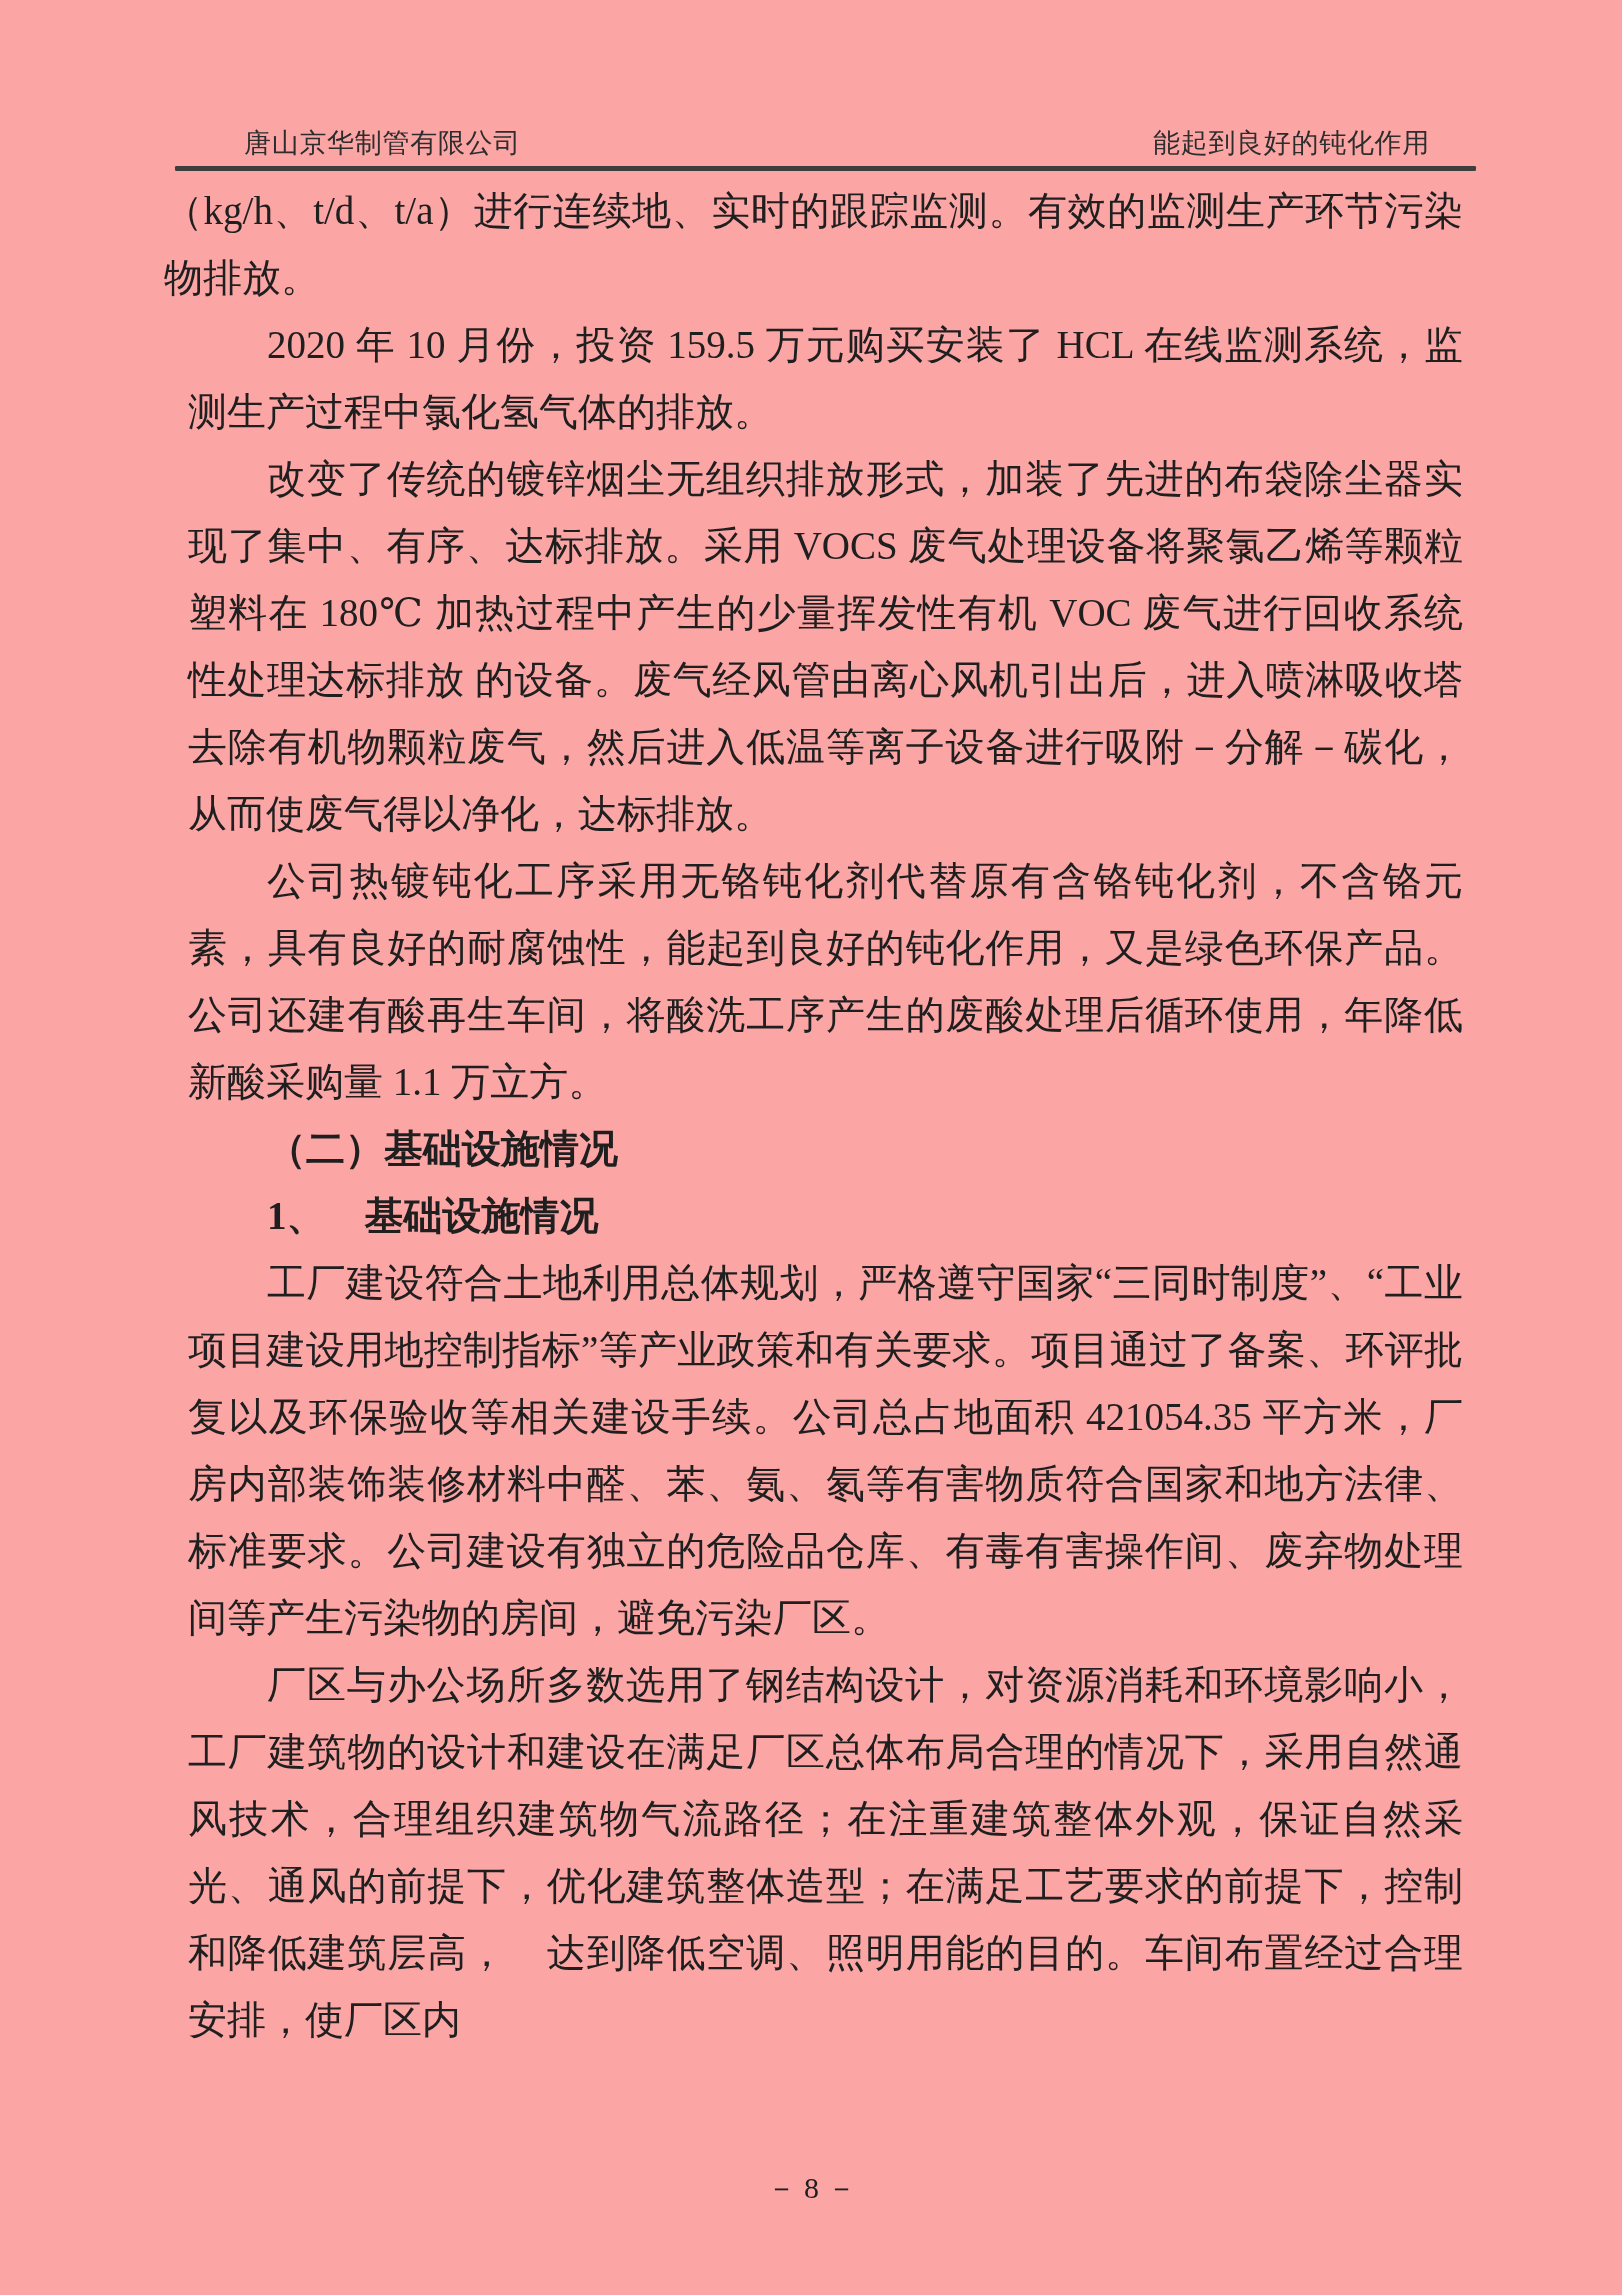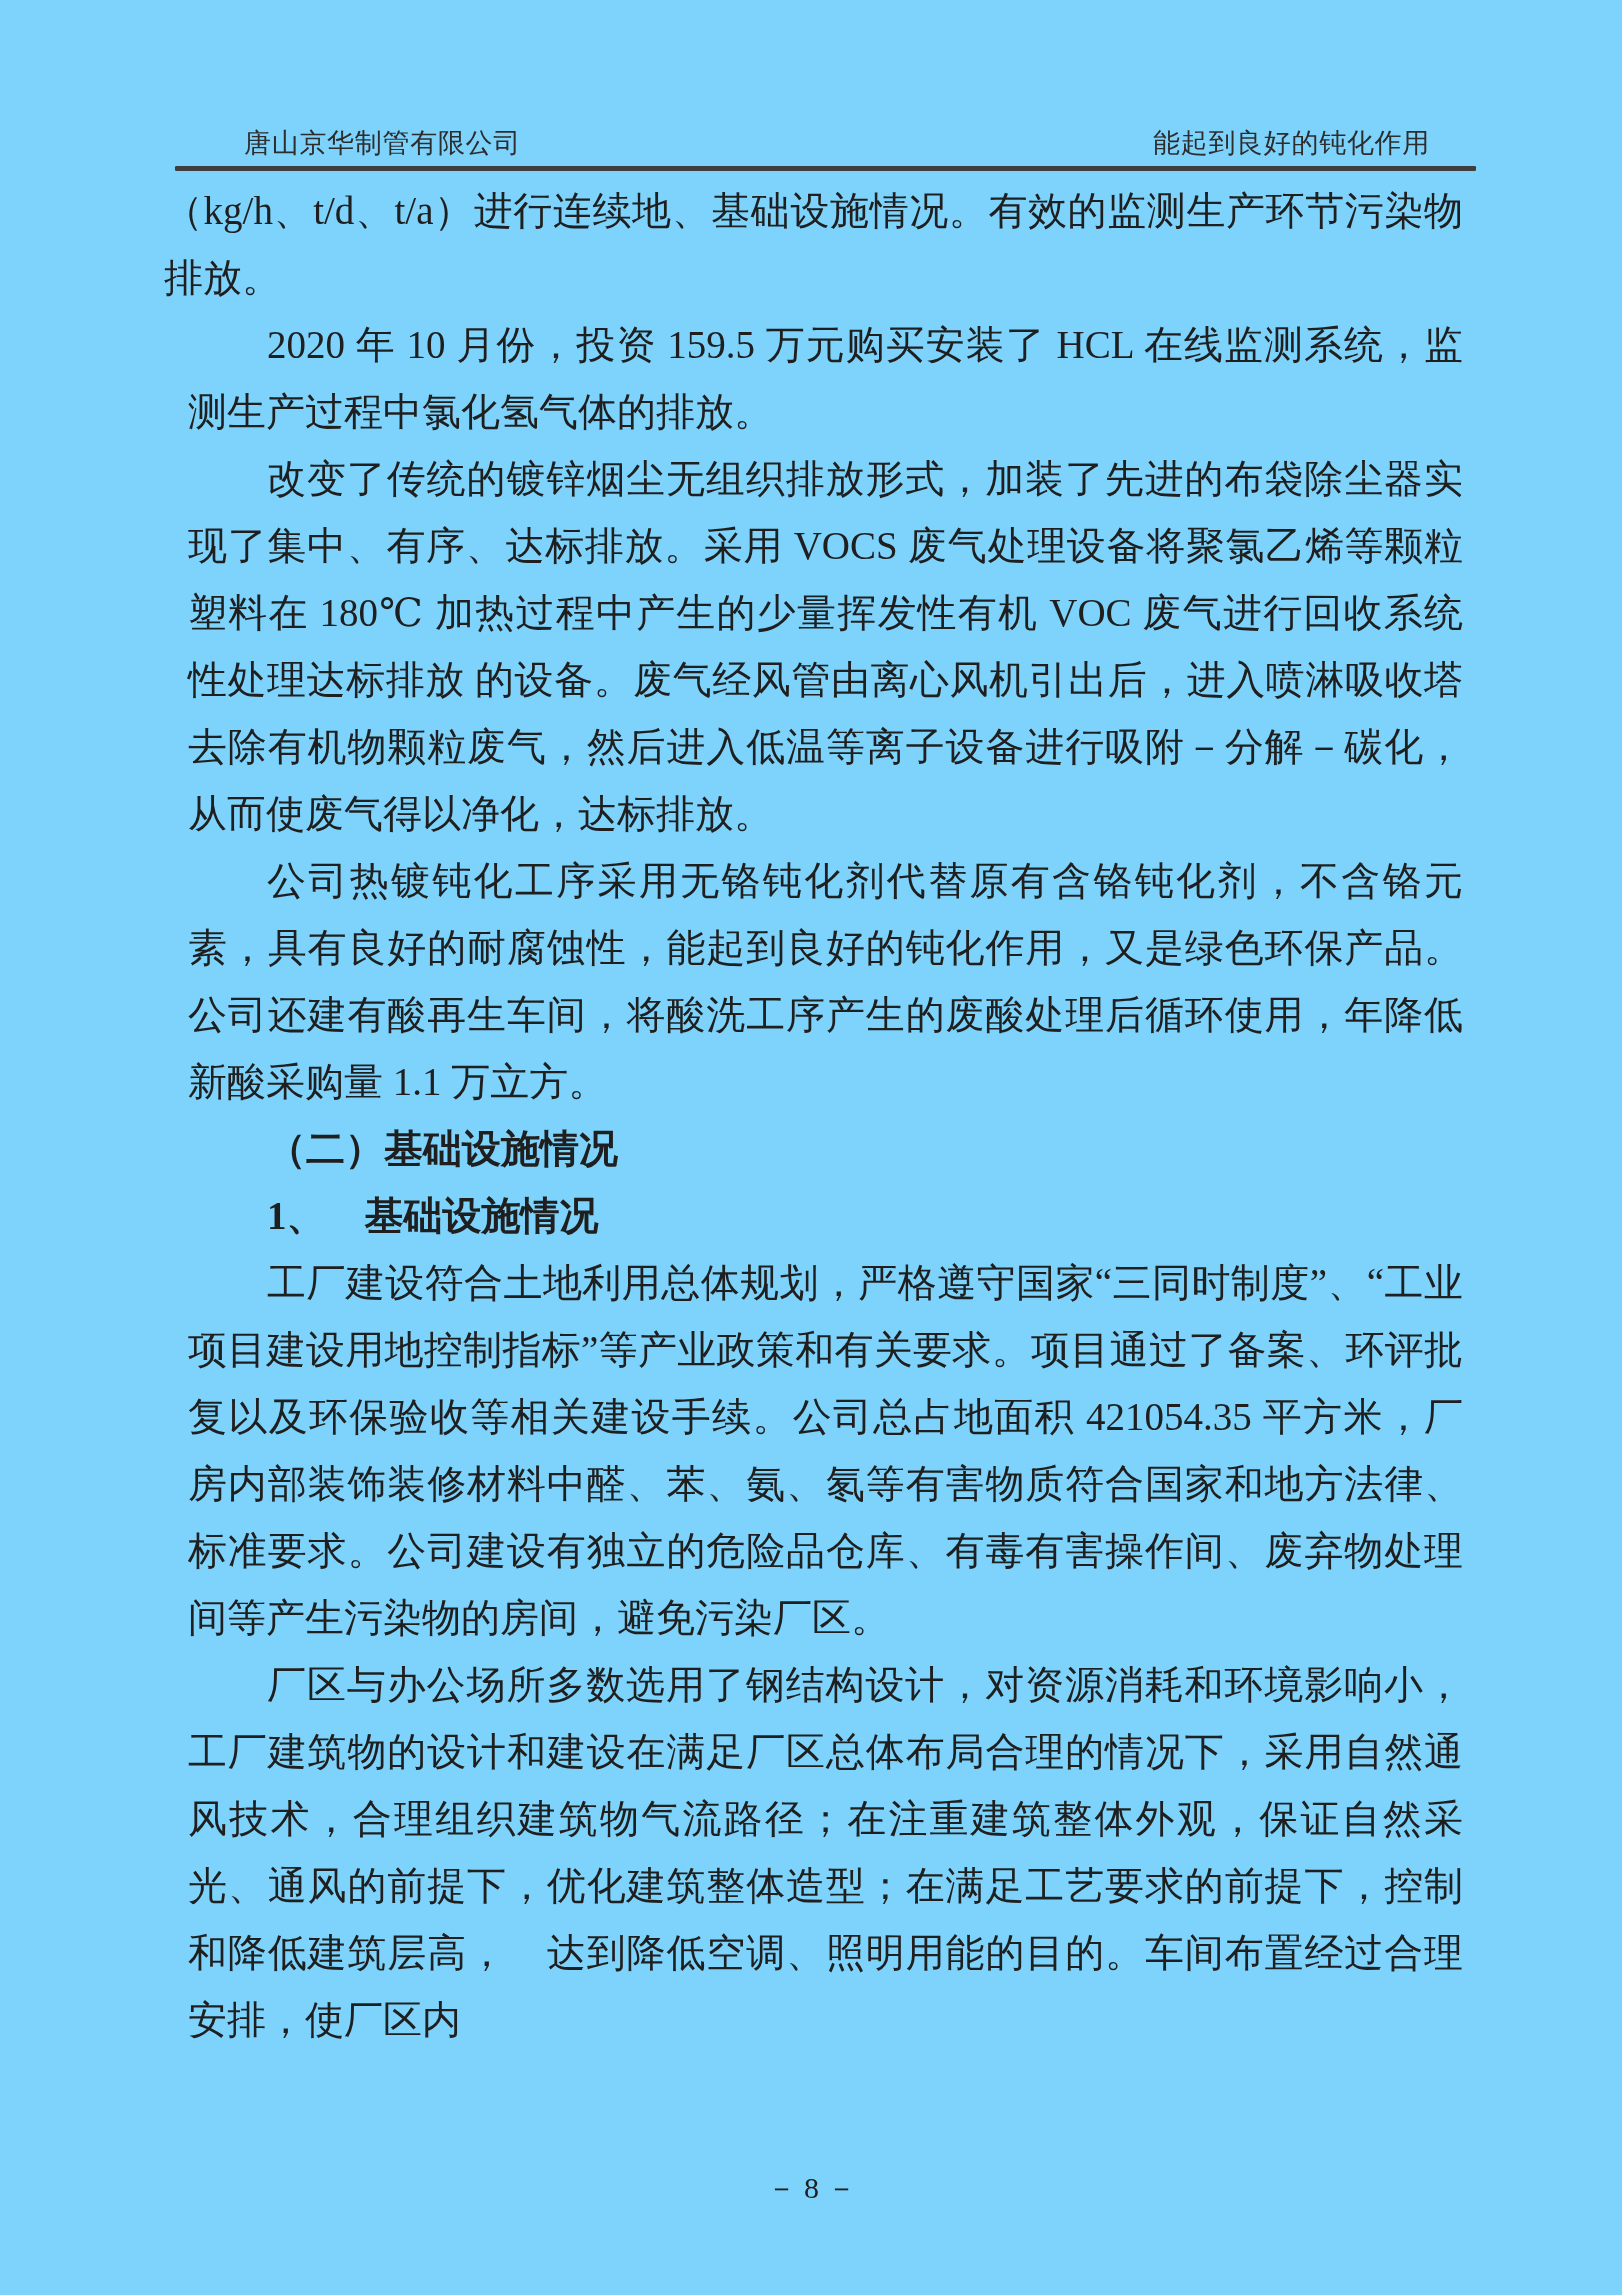--- a/index.html
+++ b/index.html
@@ -4,21 +4,21 @@
 <style>
   html, body {
     margin: 0;
     padding: 0;
     background: #ffffff;
   }
   .page {
     position: relative;
     width: 1623px;
     height: 2295px;
-    background: #7dd3fc;
+    background: #fca5a5;
     overflow: hidden;
     font-family: "Liberation Serif", "DejaVu Serif", serif;
   }
   
   .page-header {
     position: absolute;
     left: 177px;
     top: 127px;
     width: 1299px;
     display: flex;
@@ -80,21 +80,21 @@
 <div class="page">
 
   <header class="page-header">
     <span class="company">唐山京华制管有限公司</span>
     <span class="report-title">能起到良好的钝化作用</span>
   </header>
 
   <div class="header-rule"></div>
 
   <main class="doc-body">
-    <p>（kg/h、t/d、t/a）进行连续地、基础设施情况。有效的监测生产环节污染物排放。</p>
+    <p>（kg/h、t/d、t/a）进行连续地、实时的跟踪监测。有效的监测生产环节污染物排放。</p>
     <p class="ind">2020 年 10 月份，投资 159.5 万元购买安装了 HCL 在线监测系统，监测生产过程中氯化氢气体的排放。</p>
     <p class="ind">改变了传统的镀锌烟尘无组织排放形式，加装了先进的布袋除尘器实现了集中、有序、达标排放。采用 VOCS 废气处理设备将聚氯乙烯等颗粒塑料在 180℃ 加热过程中产生的少量挥发性有机 VOC 废气进行回收系统性处理达标排放 的设备。废气经风管由离心风机引出后，进入喷淋吸收塔去除有机物颗粒废气，然后进入低温等离子设备进行吸附－分解－碳化，从而使废气得以净化，达标排放。</p>
     <p class="ind">公司热镀钝化工序采用无铬钝化剂代替原有含铬钝化剂，不含铬元素，具有良好的耐腐蚀性，能起到良好的钝化作用，又是绿色环保产品。公司还建有酸再生车间，将酸洗工序产生的废酸处理后循环使用，年降低新酸采购量 1.1 万立方。</p>
     <h2 class="ind hd">（二）基础设施情况</h2>
     <h3 class="ind hd">1、　基础设施情况</h3>
     <p class="ind">工厂建设符合土地利用总体规划，严格遵守国家“三同时制度”、“工业项目建设用地控制指标”等产业政策和有关要求。项目通过了备案、环评批复以及环保验收等相关建设手续。公司总占地面积 421054.35 平方米，厂房内部装饰装修材料中醛、苯、氨、氡等有害物质符合国家和地方法律、标准要求。公司建设有独立的危险品仓库、有毒有害操作间、废弃物处理间等产生污染物的房间，避免污染厂区。</p>
     <p class="ind">厂区与办公场所多数选用了钢结构设计，对资源消耗和环境影响小，工厂建筑物的设计和建设在满足厂区总体布局合理的情况下，采用自然通风技术，合理组织建筑物气流路径；在注重建筑整体外观，保证自然采光、通风的前提下，优化建筑整体造型；在满足工艺要求的前提下，控制和降低建筑层高，　达到降低空调、照明用能的目的。车间布置经过合理安排，使厂区内</p>
   </main>
 
   <footer class="page-footer">

